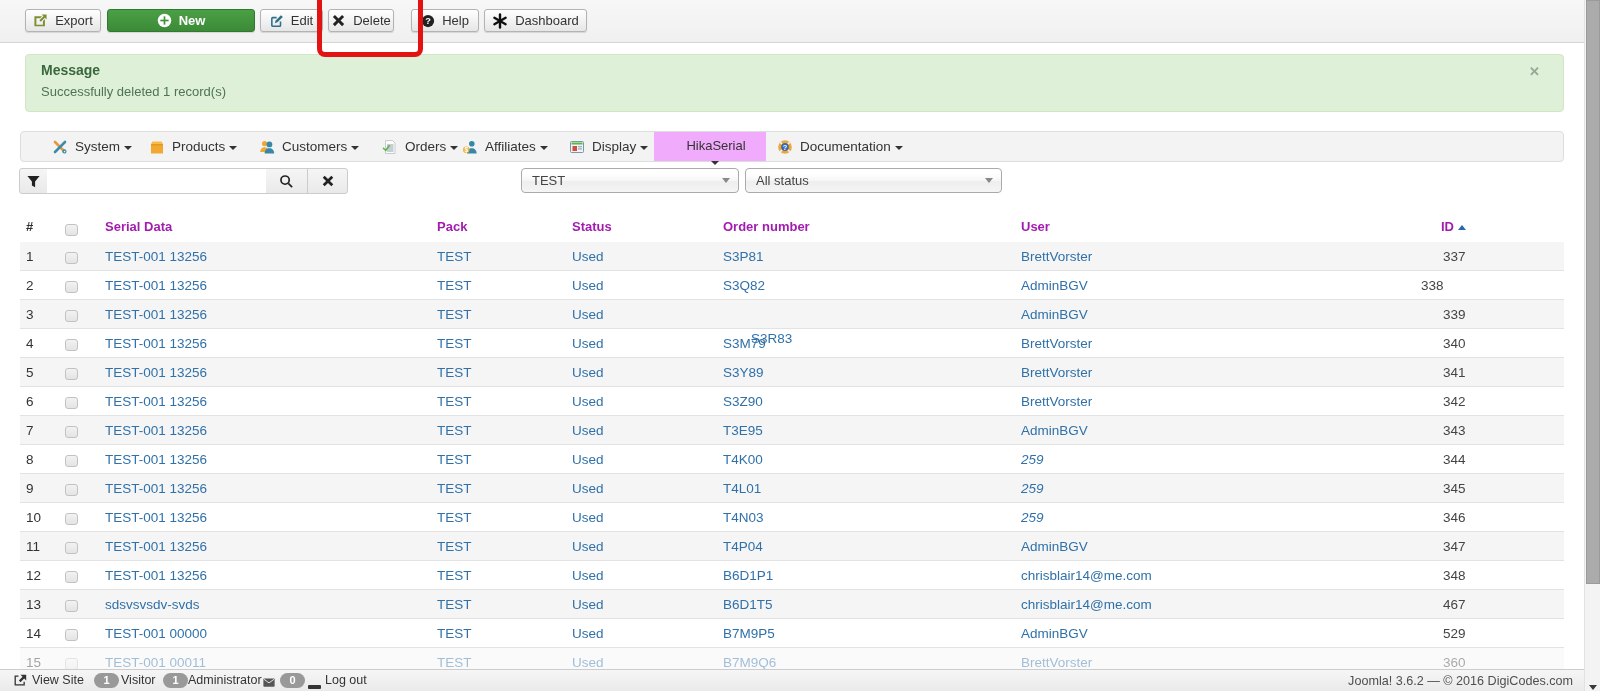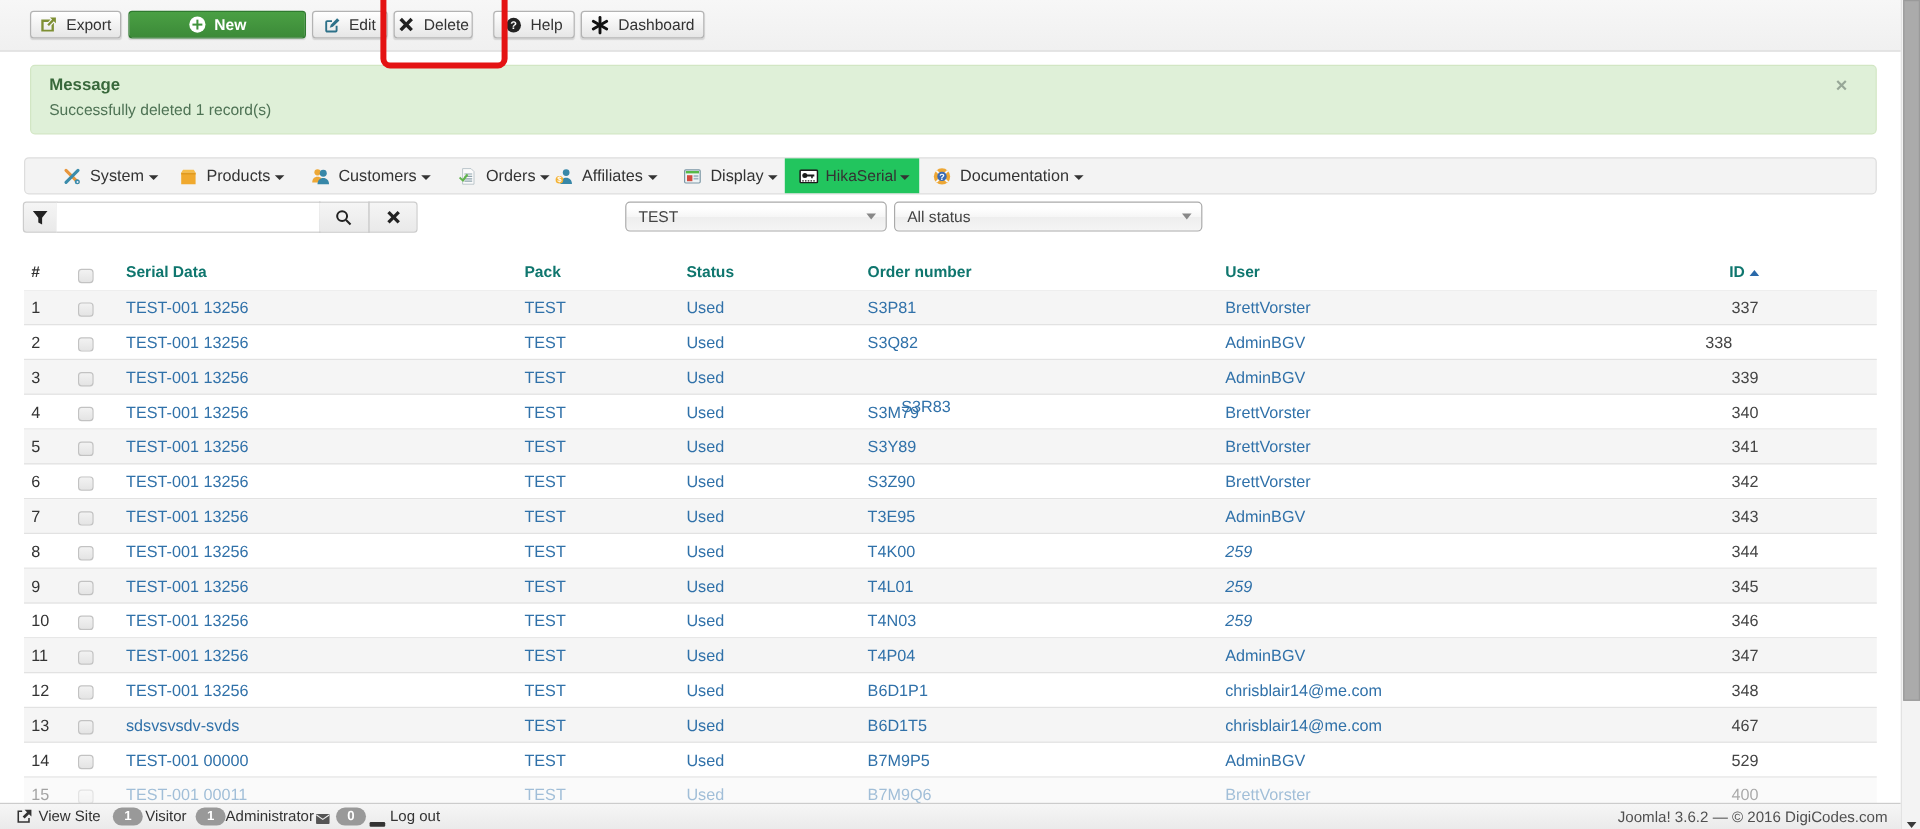--- a/index.html
+++ b/index.html
@@ -29,42 +29,42 @@
 #msg .close { position:absolute; right:23px; top:9px; color:#97a797; font-size:13px; font-weight:bold; }
 
 
 #menubar { left:20px; top:131px; width:1544px; height:31px; background:#f3f3f3;
   border:1px solid #ddd; border-radius:4px; }
 .mitem { position:absolute; top:0; height:29px; display:flex; align-items:center; gap:7px;
   font-size:13.5px; color:#333; }
 .mitem svg { display:block; }
 .caret { width:0; height:0; border-left:4px solid transparent; border-right:4px solid transparent;
   border-top:4px solid #333; margin-top:2px; margin-left:-3px; }
-#mi-hika { background:#22c55e; }
+#mi-hika { background:#f0abfc;flex-direction:column; }
 
 
 .addon { position:absolute; border:1px solid #ccc; background:linear-gradient(#f5f5f5,#e9e9e9);
   display:flex; align-items:center; justify-content:center; }
 #f-funnel { left:19px; top:168px; width:29px; height:26px; border-radius:3px 0 0 3px; }
 #f-input { position:absolute; left:47px; top:168px; width:220px; height:26px;
   border:1px solid #ccc; border-left:none; background:#fff; }
 #f-search { left:266px; top:168px; width:42px; height:26px; border-left:none; }
 #f-clear { left:307px; top:168px; width:41px; height:26px; border-radius:0 3px 3px 0; }
 .chzn { position:absolute; top:168px; height:25px; border:1px solid #aaa; border-radius:4px;
   background:linear-gradient(#ffffff 20%,#f6f6f6 50%,#eeeeee 52%,#f4f4f4 100%);
   box-shadow:0 0 2px rgba(255,255,255,.6) inset; font-size:13px; color:#444;
   display:flex; align-items:center; padding-left:10px; }
 .chzn .dcaret { position:absolute; right:8px; top:9px; width:0; height:0;
   border-left:4px solid transparent; border-right:4px solid transparent; border-top:5px solid #888; }
 #dd-pack { left:521px; width:218px; }
 #dd-status { left:745px; width:257px; }
 
 
 #tbl { left:20px; top:213px; width:1544px; }
-.hrow { position:absolute; top:0; height:29px; font-size:13px; font-weight:bold; color:#0f766e; }
+.hrow { position:absolute; top:0; height:29px; font-size:13px; font-weight:bold; color:#a21caf; }
 .trow { position:absolute; left:0; width:1544px; height:29px; border-bottom:1px solid #e2e2e2; }
 .trow.odd { background:#f5f5f5; }
 .cell { position:absolute; top:6.5px; font-size:13.5px; color:#3071a9; white-space:nowrap; }
 .cnum { color:#333; }
 .cid { color:#444; }
 .cb { position:absolute; left:45px; top:10px; width:13px; height:12px; border:1px solid #c2c2c2;
   border-radius:3px; background:linear-gradient(#f2f2f2,#e4e4e4); }
 
 #footer { left:0; top:669px; width:1584px; height:22px;
   background:linear-gradient(#f6f6f6,#eaeaea); border-top:1px solid #ccc;
@@ -384,21 +384,21 @@
       <div class="cell cid" style="left:1423px;">529</div>
     </div>
 <div class="trow odd" style="top:435px; opacity:0.45;">
       <div class="cell cnum" style="left:6px;">15</div>
       <div class="cb"></div>
       <div class="cell" style="left:85px;">TEST-001 00011</div>
       <div class="cell" style="left:417px;">TEST</div>
       <div class="cell" style="left:552px;">Used</div>
       <div class="cell" style="left:703px;">B7M9Q6</div>
       <div class="cell" style="left:1001px;">BrettVorster</div>
-      <div class="cell cid" style="left:1423px;">400</div>
+      <div class="cell cid" style="left:1423px;">360</div>
     </div>
 
 </div>
 
 <div class="abs" id="footer">
 <span style="position:absolute;left:14px;top:4px;"><svg width="13" height="13" viewBox="0 0 16 16">
         <path fill="none" stroke="#333" stroke-width="1.6" d="M12.5 9.5v4h-11v-11h4"></path>
         <path fill="#333" d="M8 1h7v7l-2.5-2.5L8 10 6 8l4.5-4.5z"></path>
       </svg></span>
 <span style="position:absolute;left:32px;top:3px;">View Site</span>

